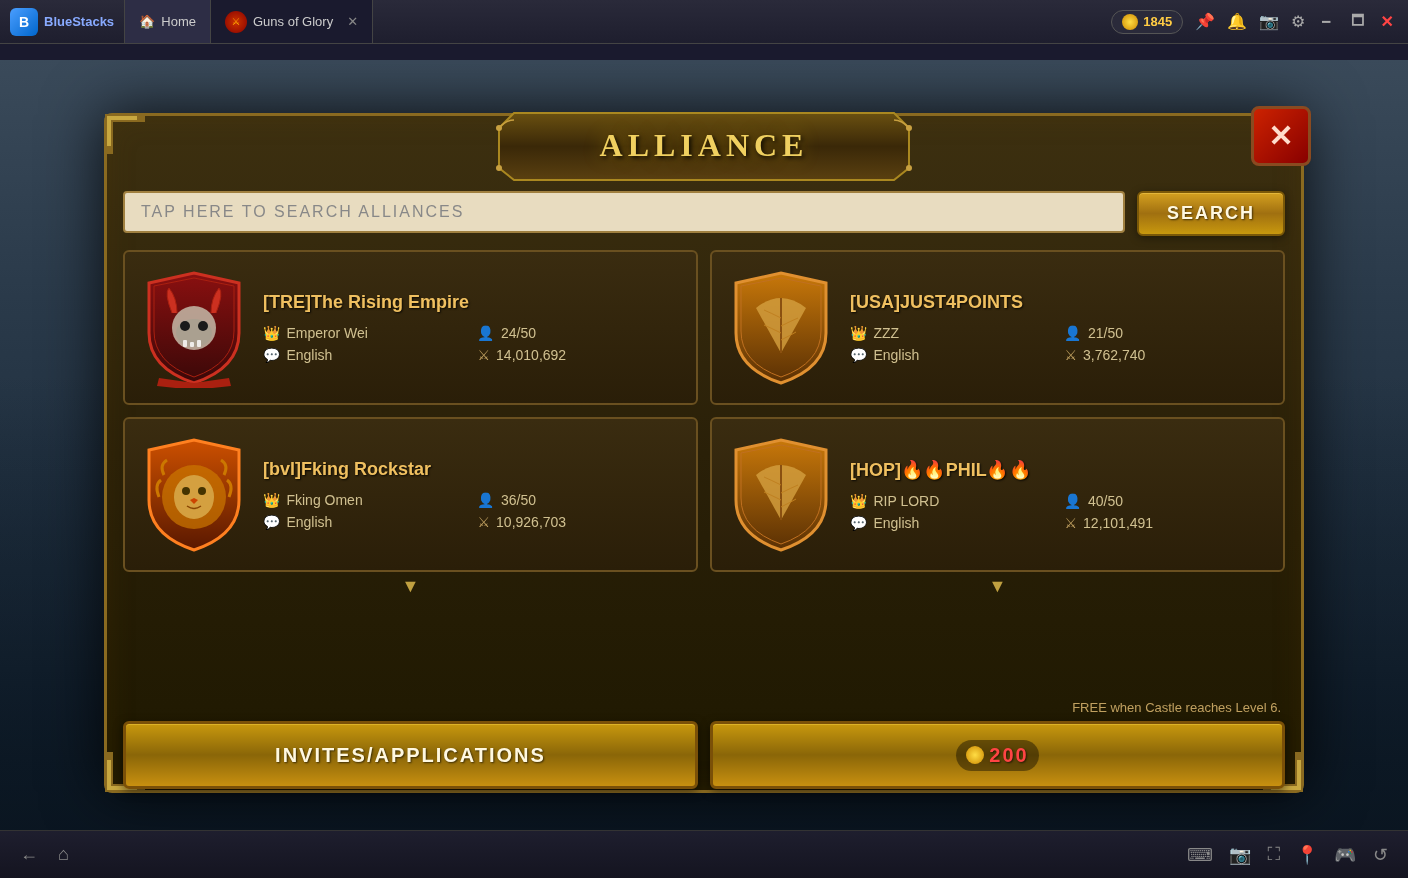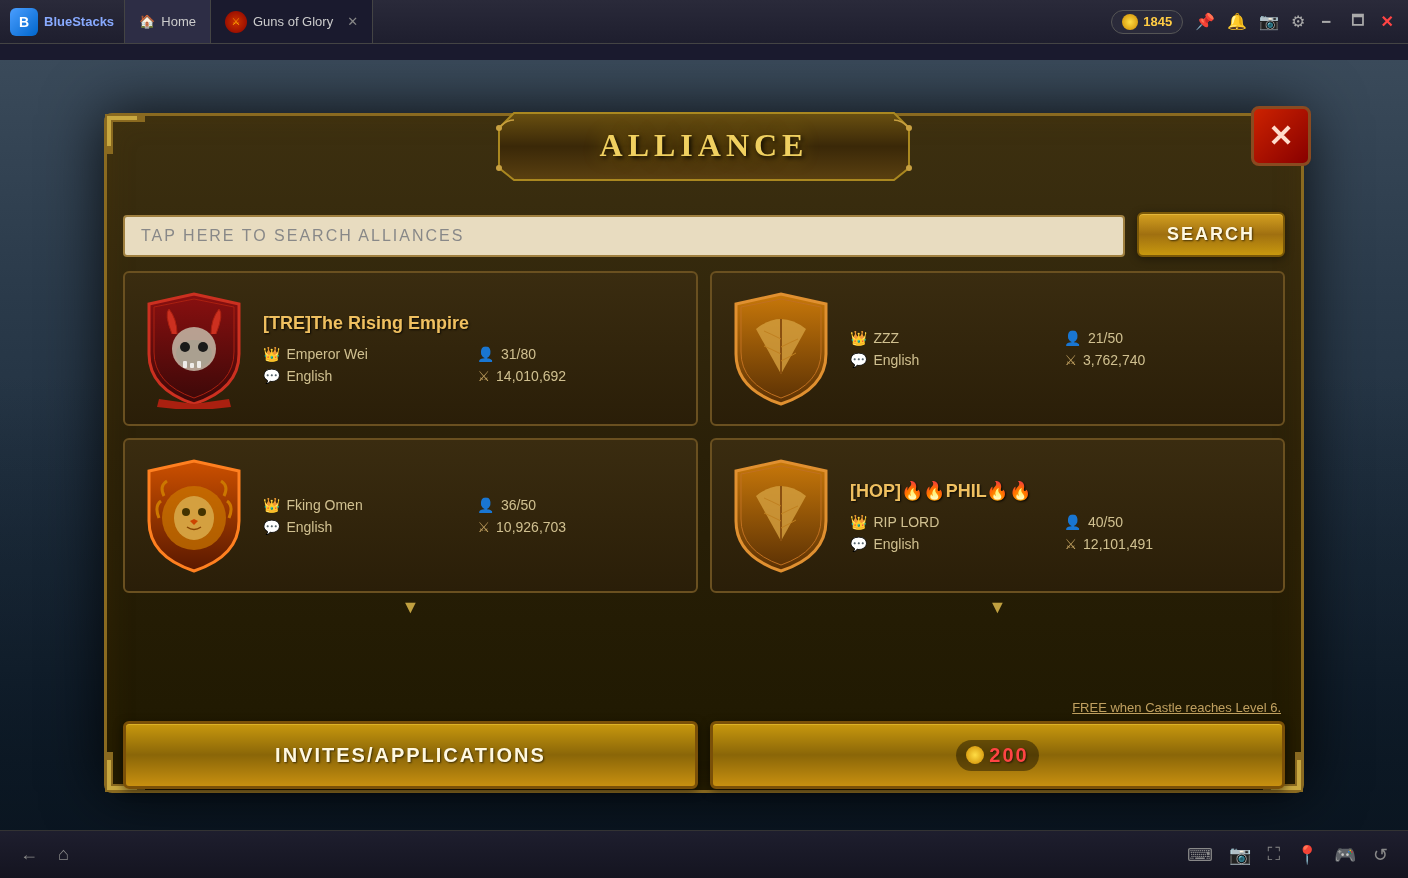--- a/index.html
+++ b/index.html
@@ -236,21 +236,21 @@
       left: 16px;
       right: 16px;
       bottom: 100px;
     }
 
     
     .search-row {
       display: flex;
       gap: 12px;
       margin-bottom: 14px;
-      align-items: flex-end;
+      align-items: flex-start;
     }
     .search-input-wrap {
       flex: 1;
       background: #e8dcc0;
       border: 2px solid #a08040;
       border-radius: 4px;
       padding: 10px 16px;
       cursor: pointer;
     }
     .search-placeholder {
@@ -266,21 +266,20 @@
       padding: 10px 28px;
       color: #fff8e0;
       font-size: 18px;
       font-weight: bold;
       letter-spacing: 2px;
       cursor: pointer;
       text-shadow: 1px 1px 2px rgba(0,0,0,0.6);
       box-shadow: 0 2px 8px rgba(0,0,0,0.4), inset 0 1px 0 rgba(255,220,100,0.4);
       min-width: 130px;
       text-align: center;
-      margin-top: 21px;
     }
 
     
     .cards-grid {
       display: grid;
       grid-template-columns: 1fr 1fr;
       gap: 12px;
     }
 
     .alliance-card {
@@ -348,21 +347,20 @@
       left: 16px;
       right: 16px;
       height: 90px;
     }
     .bottom-notice {
       text-align: right;
       color: #c0a060;
       font-size: 13px;
       margin-bottom: 6px;
       padding-right: 4px;
-      text-decoration: underline;
     }
     .bottom-btns {
       display: flex;
       gap: 12px;
     }
     .bottom-btn {
       flex: 1;
       height: 68px;
       display: flex;
       align-items: center;
@@ -571,21 +569,21 @@
             </div>
             <div class="alliance-info">
               <div class="alliance-name">[TRE]The Rising Empire</div>
               <div class="info-grid">
                 <div class="info-row">
                   <span class="info-icon">👑</span>
                   <span class="info-value">Emperor Wei</span>
                 </div>
                 <div class="info-row">
                   <span class="info-icon">👤</span>
-                  <span class="info-value">31/80</span>
+                  <span class="info-value">24/50</span>
                 </div>
                 <div class="info-row">
                   <span class="info-icon">💬</span>
                   <span class="info-value">English</span>
                 </div>
                 <div class="info-row">
                   <span class="info-icon">⚔</span>
                   <span class="info-value">14,010,692</span>
                 </div>
               </div>
@@ -606,20 +604,21 @@
 
                 <path d="M55,85 L30,40 Q55,20 80,40 Z" fill="#d4a040" opacity="0.8"></path>
                 <path d="M55,85 L55,30" stroke="#8a5010" stroke-width="2"></path>
                 <path d="M55,50 Q45,45 38,42" stroke="#c08020" stroke-width="1" fill="none"></path>
                 <path d="M55,58 Q65,53 72,50" stroke="#c08020" stroke-width="1" fill="none"></path>
                 <path d="M55,65 Q45,60 38,57" stroke="#c08020" stroke-width="1" fill="none"></path>
                 <path d="M55,72 Q65,67 70,64" stroke="#c08020" stroke-width="1" fill="none"></path>
               </svg>
             </div>
             <div class="alliance-info">
+              <div class="alliance-name">[USA]JUST4POINTS</div>
               <div class="info-grid">
                 <div class="info-row">
                   <span class="info-icon">👑</span>
                   <span class="info-value">ZZZ</span>
                 </div>
                 <div class="info-row">
                   <span class="info-icon">👤</span>
                   <span class="info-value">21/50</span>
                 </div>
                 <div class="info-row">
@@ -662,20 +661,21 @@
 
                 <path d="M48,71 Q55,76 62,71" fill="none" stroke="#884400" stroke-width="1.5"></path>
 
                 <path d="M25,40 Q20,30 28,25" stroke="#cc7700" stroke-width="3" fill="none"></path>
                 <path d="M85,40 Q90,30 82,25" stroke="#cc7700" stroke-width="3" fill="none"></path>
                 <path d="M20,62 Q15,50 22,45" stroke="#cc7700" stroke-width="3" fill="none"></path>
                 <path d="M90,62 Q95,50 88,45" stroke="#cc7700" stroke-width="3" fill="none"></path>
               </svg>
             </div>
             <div class="alliance-info">
+              <div class="alliance-name">[bvl]Fking Rockstar</div>
               <div class="info-grid">
                 <div class="info-row">
                   <span class="info-icon">👑</span>
                   <span class="info-value">Fking Omen</span>
                 </div>
                 <div class="info-row">
                   <span class="info-icon">👤</span>
                   <span class="info-value">36/50</span>
                 </div>
                 <div class="info-row">

